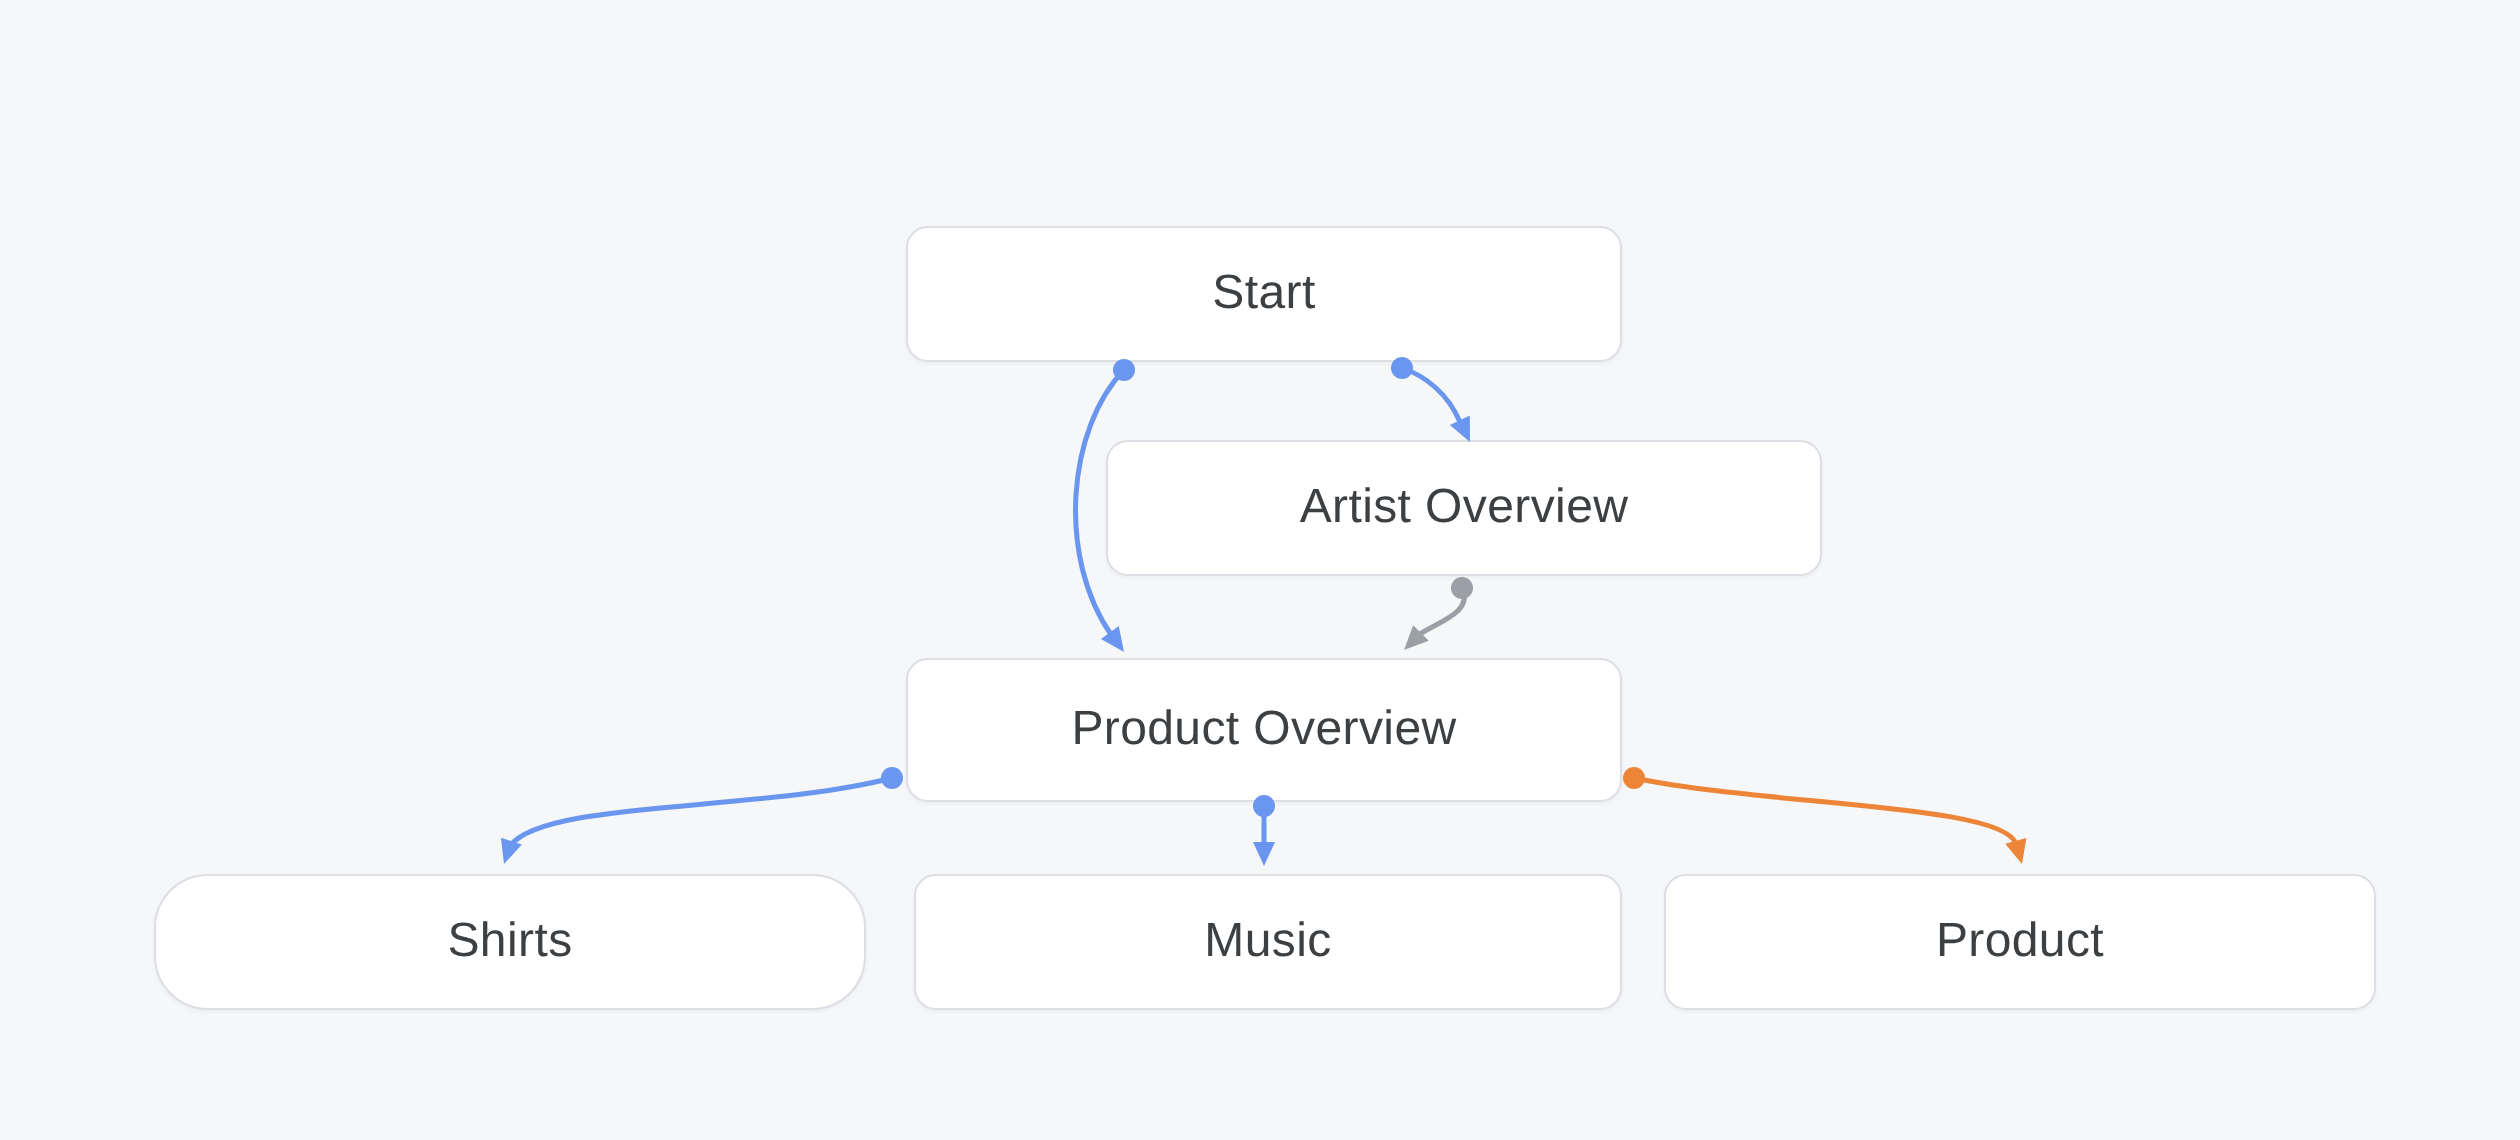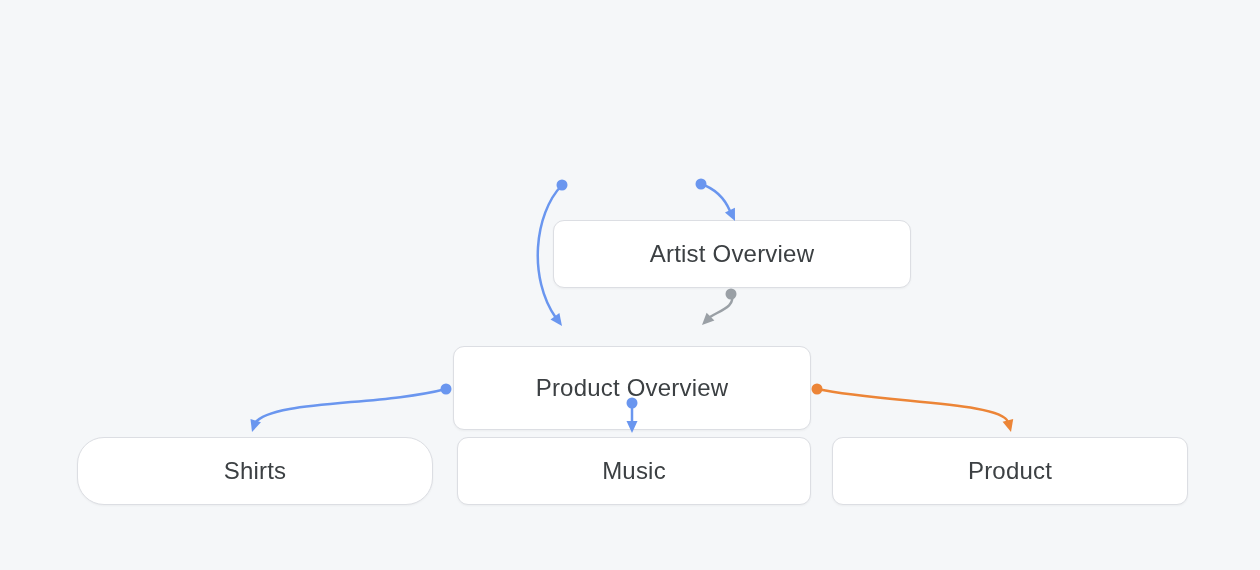--- a/index.html
+++ b/index.html
@@ -33,21 +33,21 @@
   }
   .node-label {
     font-size: 24px;
     font-weight: 500;
     color: #3c4043;
     letter-spacing: 0.2px;
     white-space: nowrap;
   }
   .node-start            { left: 453px; top: 113px; width: 358px; height: 68px; }
   .node-artist-overview  { left: 553px; top: 220px; width: 358px; height: 68px; text-align: right; }
-  .node-product-overview { left: 453px; top: 346px; width: 358px; height: 84px; }
+  .node-product-overview { left: 453px; top: 329px; width: 358px; height: 72px; }
   .node-shirts           { left:  77px; top: 437px; width: 356px; height: 68px; border-radius: 27px; }
   .node-music            { left: 457px; top: 437px; width: 354px; height: 68px; }
   .node-product          { left: 832px; top: 437px; width: 356px; height: 68px; }
 
   .edges-overlay {
     position: absolute;
     left: 0; top: 0;
     width: 1260px;
     height: 570px;
     pointer-events: none;
@@ -56,20 +56,23 @@
     fill: none;
     stroke-width: 2.5;
     stroke-linecap: round;
   }
 </style>
 </head>
 <body>
 
 <div class="canvas">
 
+  <div class="node node-start">
+    <span class="node-label">Start</span>
+  </div>
 
   <div class="node node-artist-overview">
     <span class="node-label">Artist Overview</span>
   </div>
 
   <div class="node node-product-overview">
     <span class="node-label">Product Overview</span>
   </div>
 
   <div class="node node-shirts">

